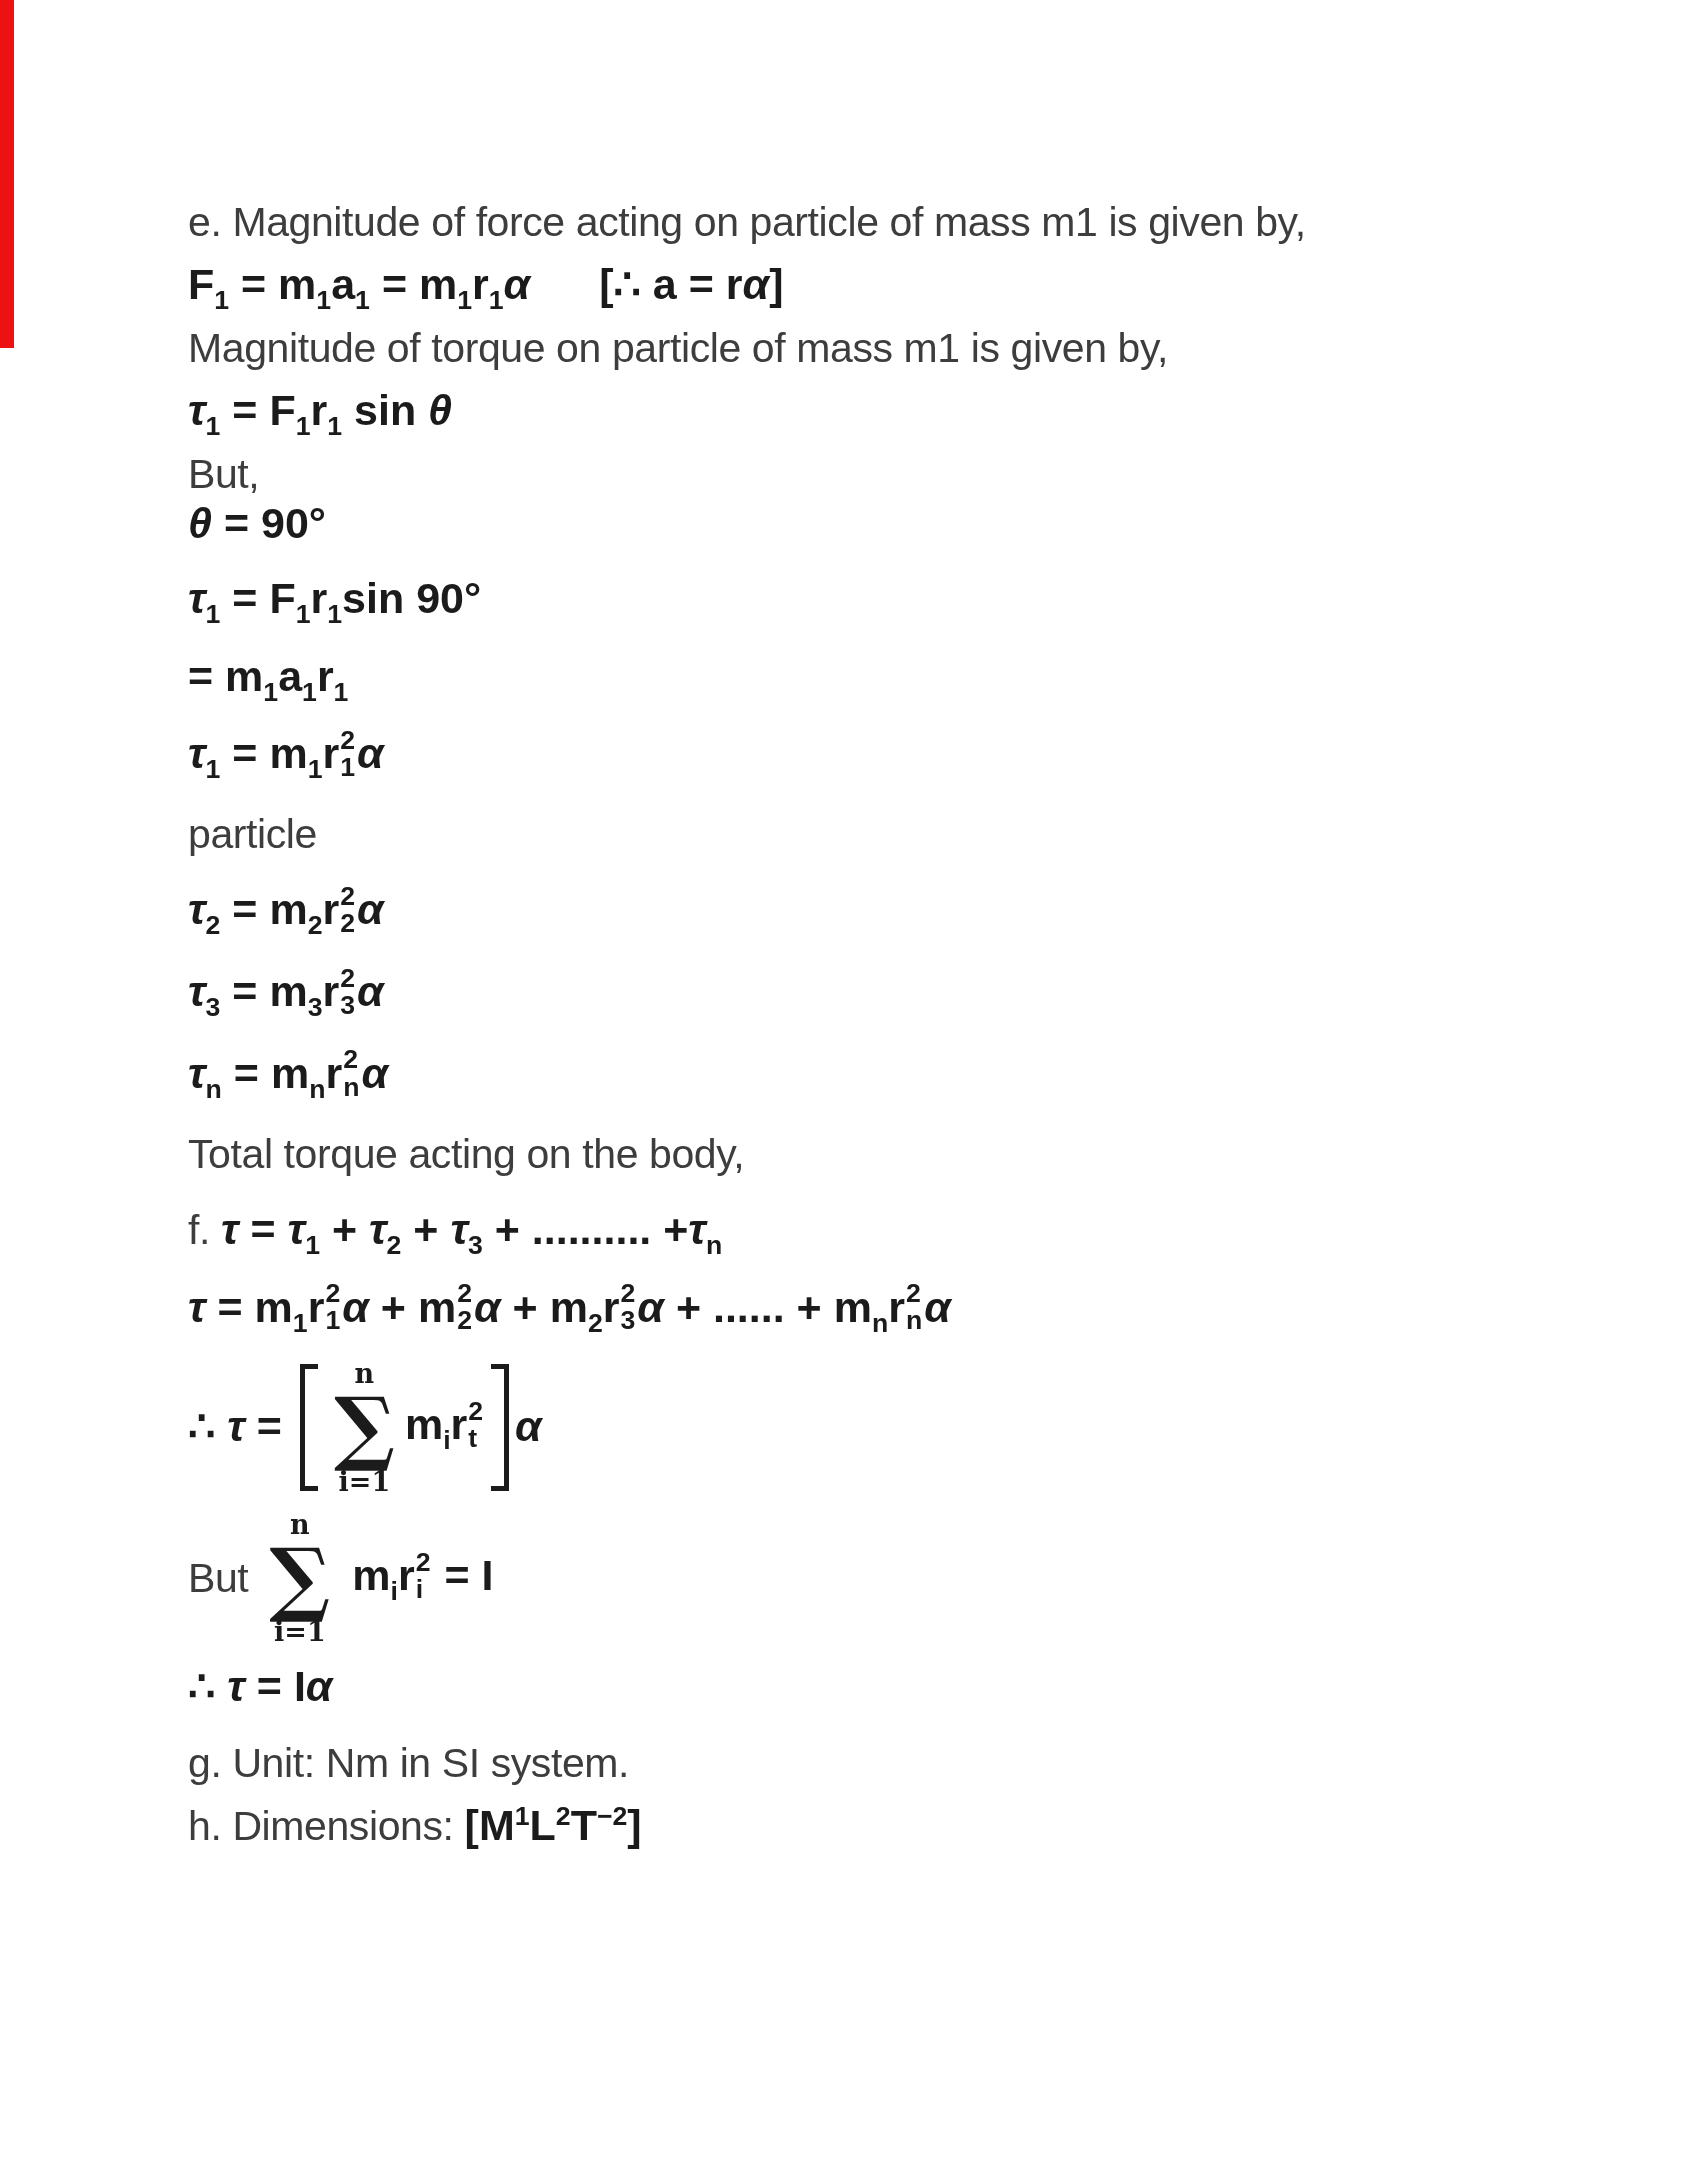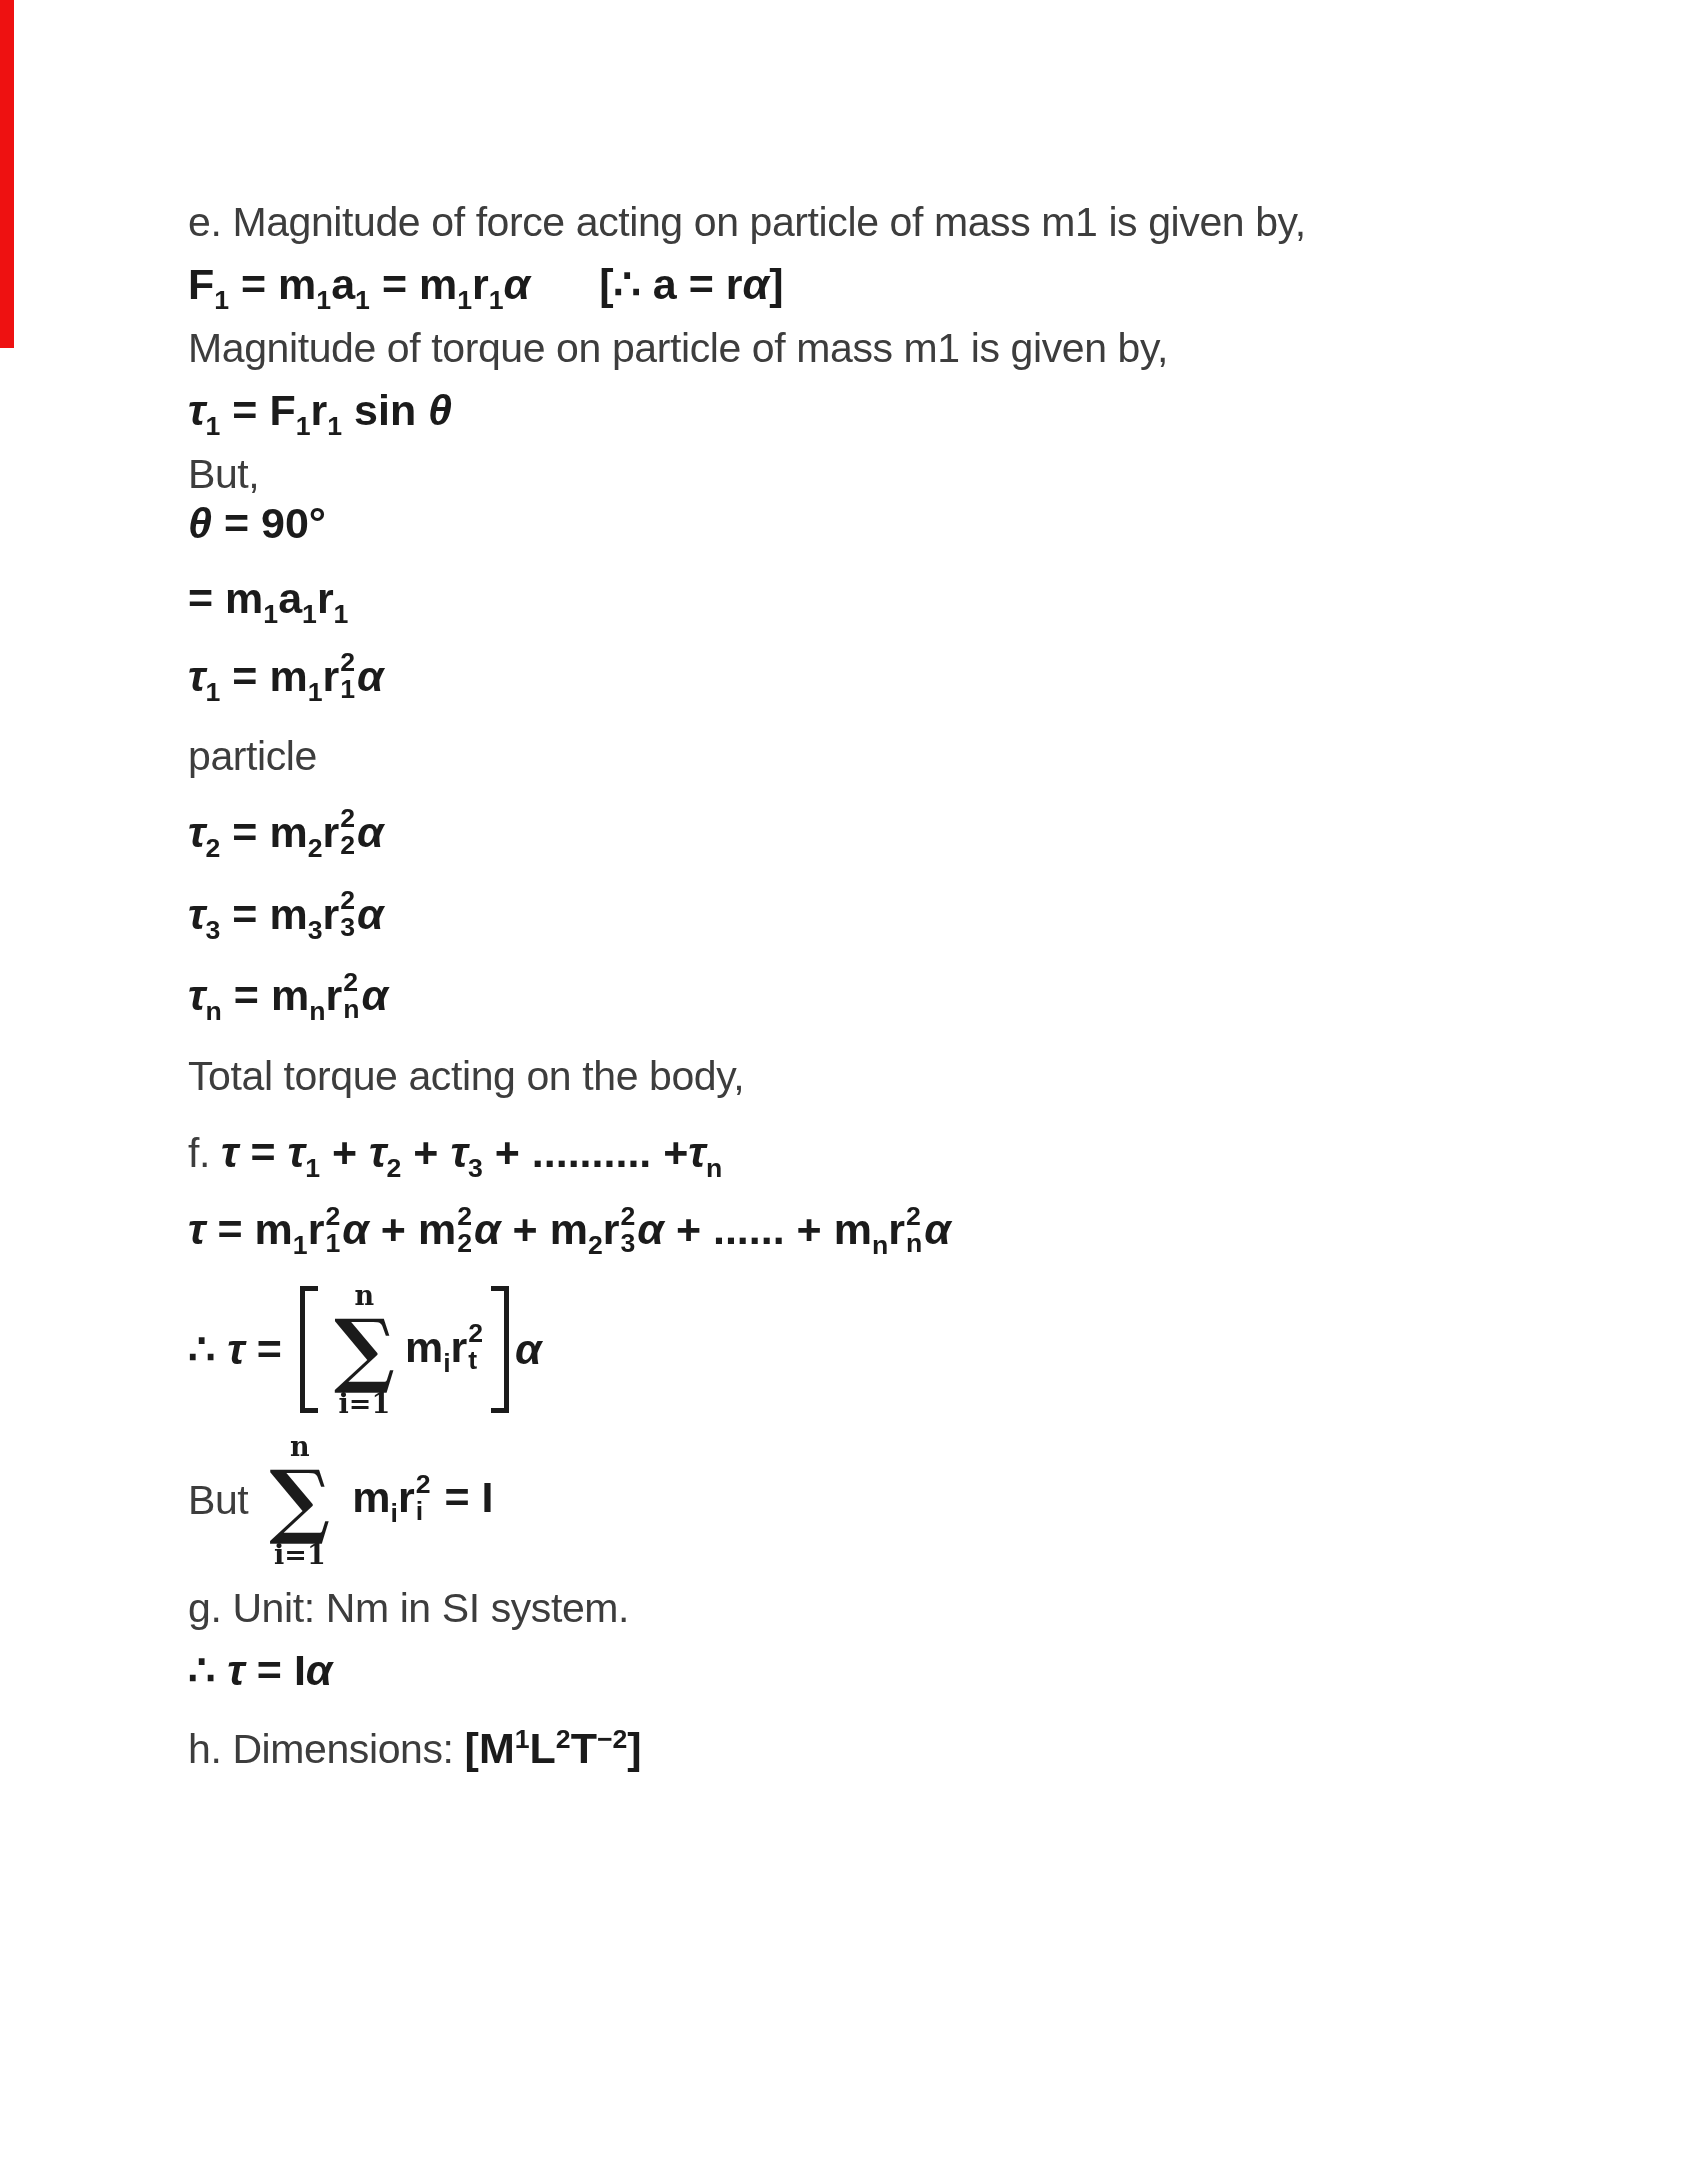--- a/index.html
+++ b/index.html
@@ -77,29 +77,30 @@
 <body>
 
 <div class="page">
   <div class="accent-bar"></div>
   <div class="content">
       <div class="line k-t"><span class="seg-s">e. Magnitude of force acting on particle of mass m1 is given by,</span></div>
       <div class="line k-t"><span class="seg-m">F<sub>1</sub> = m<sub>1</sub>a<sub>1</sub> = m<sub>1</sub>r<sub>1</sub><i>α</i></span><span class="gap" style="width: 69px;"></span><span class="seg-m">[∴ a = r<i>α</i>]</span></div>
       <div class="line k-t"><span class="seg-s">Magnitude of torque on particle of mass m1 is given by,</span></div>
       <div class="line k-t"><span class="seg-m"><i>τ</i><sub>1</sub> = F<sub>1</sub>r<sub>1</sub> sin <i>θ</i></span></div>
       <div class="line k-t2"><span class="seg-s">But,</span><span class="seg-m"><i>θ</i> = 90°</span><span class="gap" style="width: 119px;"></span></div>
+      <div class="line k-d"><span class="seg-m"><i>τ</i><sub>1</sub> = F<sub>1</sub>r<sub>1</sub>sin 90°</span></div>
       <div class="line k-d"><span class="seg-m">= m<sub>1</sub>a<sub>1</sub>r<sub>1</sub></span></div>
       <div class="line k-d"><span class="seg-m"><i>τ</i><sub>1</sub> = m<sub>1</sub>r<span class="ss"><span class="up">2</span><span class="dn">1</span></span><i>α</i></span></div>
       <div class="line k-d"><span class="seg-s">particle</span></div>
       <div class="line k-d"><span class="seg-m"><i>τ</i><sub>2</sub> = m<sub>2</sub>r<span class="ss"><span class="up">2</span><span class="dn">2</span></span><i>α</i></span></div>
       <div class="line k-d"><span class="seg-m"><i>τ</i><sub>3</sub> = m<sub>3</sub>r<span class="ss"><span class="up">2</span><span class="dn">3</span></span><i>α</i></span></div>
       <div class="line k-d"><span class="seg-m"><i>τ</i><sub>n</sub> = m<sub>n</sub>r<span class="ss"><span class="up">2</span><span class="dn">n</span></span><i>α</i></span></div>
       <div class="line k-d"><span class="seg-s">Total torque acting on the body,</span></div>
       <div class="line k-d"><span class="seg-s">f.&nbsp;</span><span class="seg-m"><i>τ</i> = <i>τ</i><sub>1</sub> + <i>τ</i><sub>2</sub> + <i>τ</i><sub>3</sub> + .......... +<i>τ</i><sub>n</sub></span></div>
       <div class="line k-t2"><span class="seg-m"><i>τ</i> = m<sub>1</sub>r<span class="ss"><span class="up">2</span><span class="dn">1</span></span><i>α</i> + m<span class="ss"><span class="up">2</span><span class="dn">2</span></span><i>α</i> + m<sub>2</sub>r<span class="ss"><span class="up">2</span><span class="dn">3</span></span><i>α</i> + ...... + m<sub>n</sub>r<span class="ss"><span class="up">2</span><span class="dn">n</span></span><i>α</i></span></div>
       <div class="line k-s"><span class="seg-m">∴ <i>τ</i> =&nbsp;</span><span class="bl"></span><span class="sum"><span class="sum-top">n</span><span class="sum-sym">∑</span><span class="sum-bot">i=1</span></span><span class="seg-m">m<sub>i</sub>r<span class="ss"><span class="up">2</span><span class="dn">t</span></span></span><span class="br"></span><span class="seg-m"><i>α</i></span></div>
       <div class="line k-s"><span class="seg-s">But&nbsp;</span><span class="sum"><span class="sum-top">n</span><span class="sum-sym">∑</span><span class="sum-bot">i=1</span></span><span class="seg-m">&nbsp;m<sub>i</sub>r<span class="ss"><span class="up">2</span><span class="dn">i</span></span> = I</span></div>
+      <div class="line k-d"><span class="seg-m">∴ <i>τ</i> = I<i>α</i></span></div>
       <div class="line k-t"><span class="seg-s">g. Unit: Nm in SI system.</span></div>
-      <div class="line k-d"><span class="seg-m">∴ <i>τ</i> = I<i>α</i></span></div>
       <div class="line k-t"><span class="seg-s">h. Dimensions:&nbsp;</span><span class="seg-m">[M<sup>1</sup>L<sup>2</sup>T<sup>−2</sup>]</span></div>
     </div>
 </div>
 
 
 </body></html>

